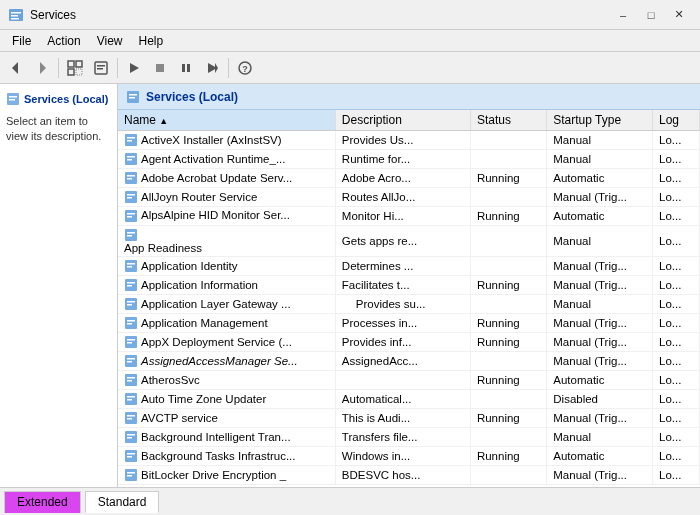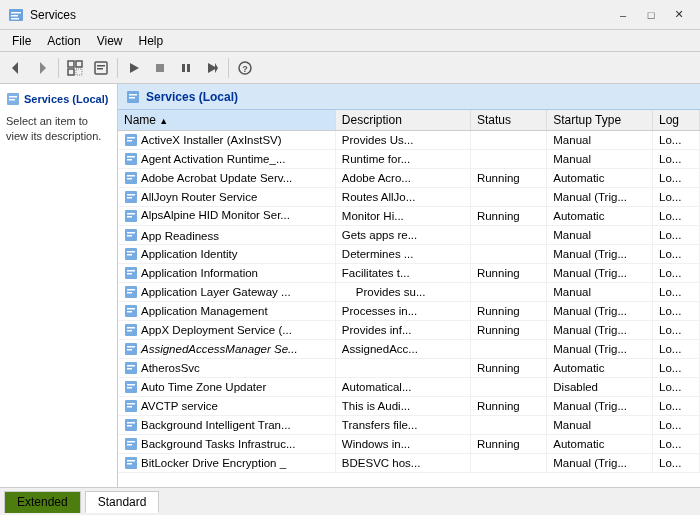--- a/index.html
+++ b/index.html
@@ -187,21 +187,21 @@
       height: 28px;
       background: #f0f0f0;
       border-top: 1px solid #ccc;
       display: flex;
       align-items: center;
     }
     .status-tab {
       padding: 2px 12px;
       border: 1px solid #ccc;
       border-bottom: none;
-      background: #4d7c0f;
+      background: #d946ef;
       cursor: pointer;
       font-size: 12px;
       margin-left: 4px;
       height: 22px;
       display: flex;
       align-items: center;
     }
     .status-tab.active {
       background: #fff;
       border-bottom: 1px solid #fff;
@@ -423,21 +423,21 @@
                   <span>AlpsAlpine HID Monitor Ser...</span>
                 </div>
               </td>
               <td style="max-width: 115px;">Monitor Hi...</td>
               <td>Running</td>
               <td style="max-width: 90px;">Automatic</td>
               <td>Lo...</td>
             </tr>
             <tr>
               <td style="max-width: 185px; overflow: hidden; text-overflow: ellipsis;">
-                <div style="display: flex; align-items: flex-end;">
+                <div style="display: flex; align-items: flex-start; flex-direction: column;">
                   <svg class="svc-icon-svg" viewBox="0 0 14 14">
                     <rect x="1" y="1" width="12" height="12" rx="1" fill="#4a90d9" opacity="0.75"></rect>
                     <rect x="3" y="4" width="8" height="1.5" fill="white"></rect>
                     <rect x="3" y="7" width="5" height="1.5" fill="white"></rect>
                   </svg>
                   <span>App Readiness</span>
                 </div>
               </td>
               <td style="max-width: 115px;">Gets apps re...</td>
               <td></td>

